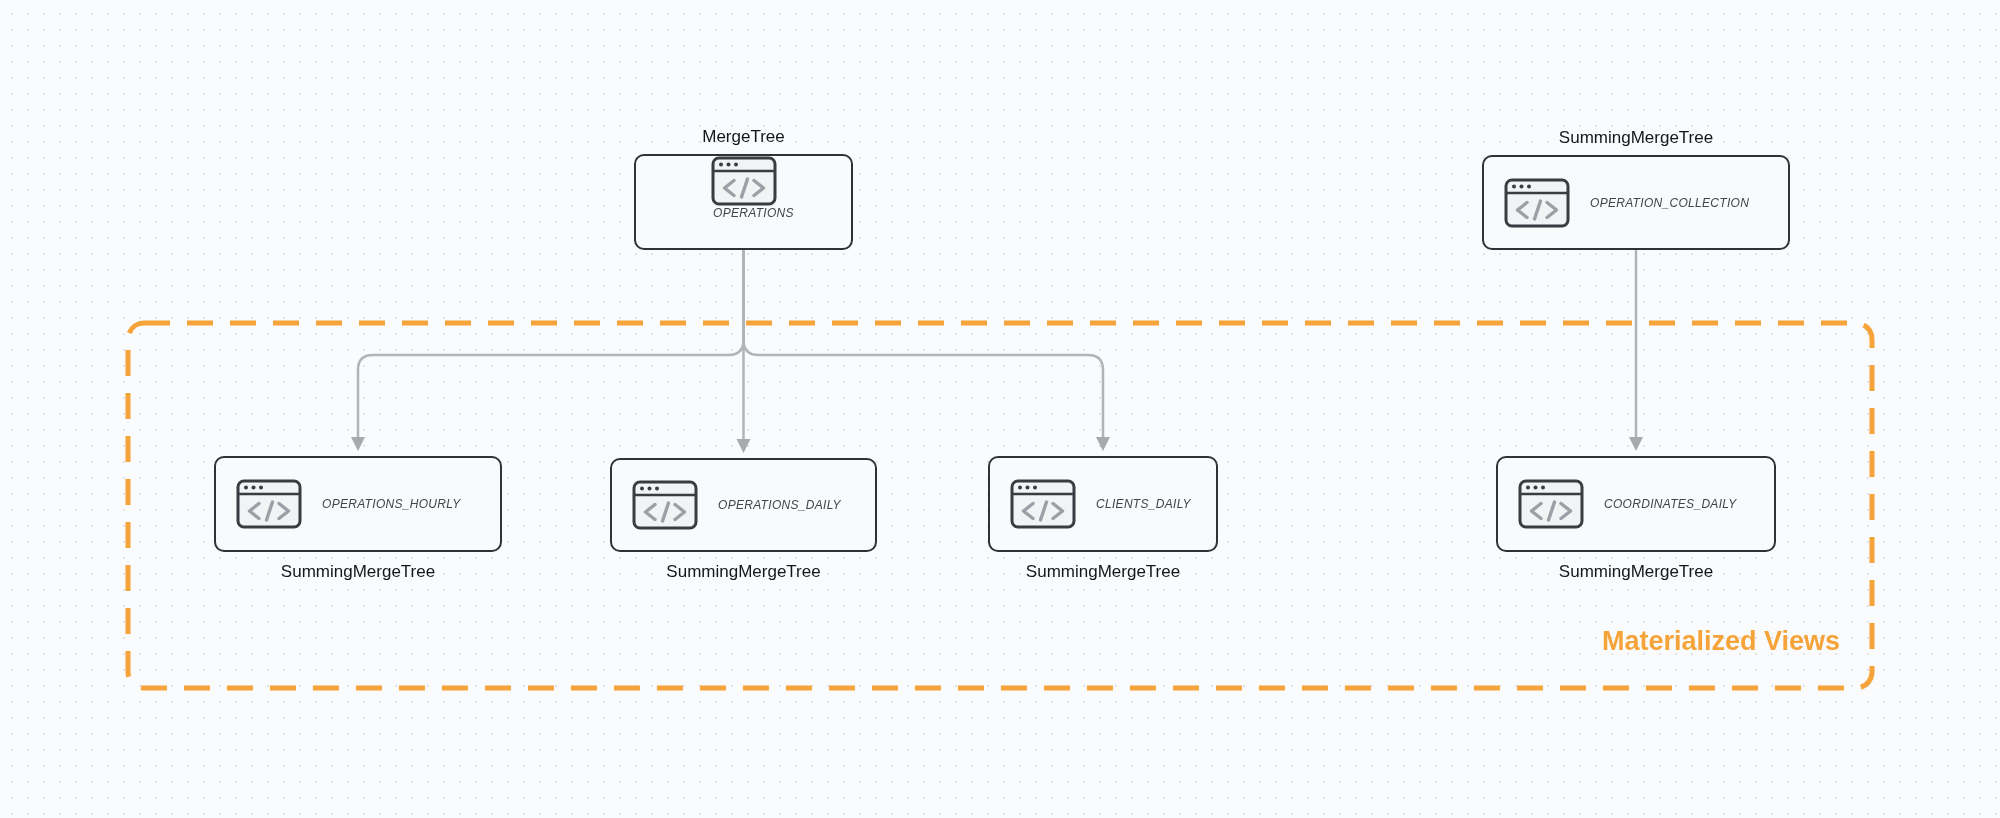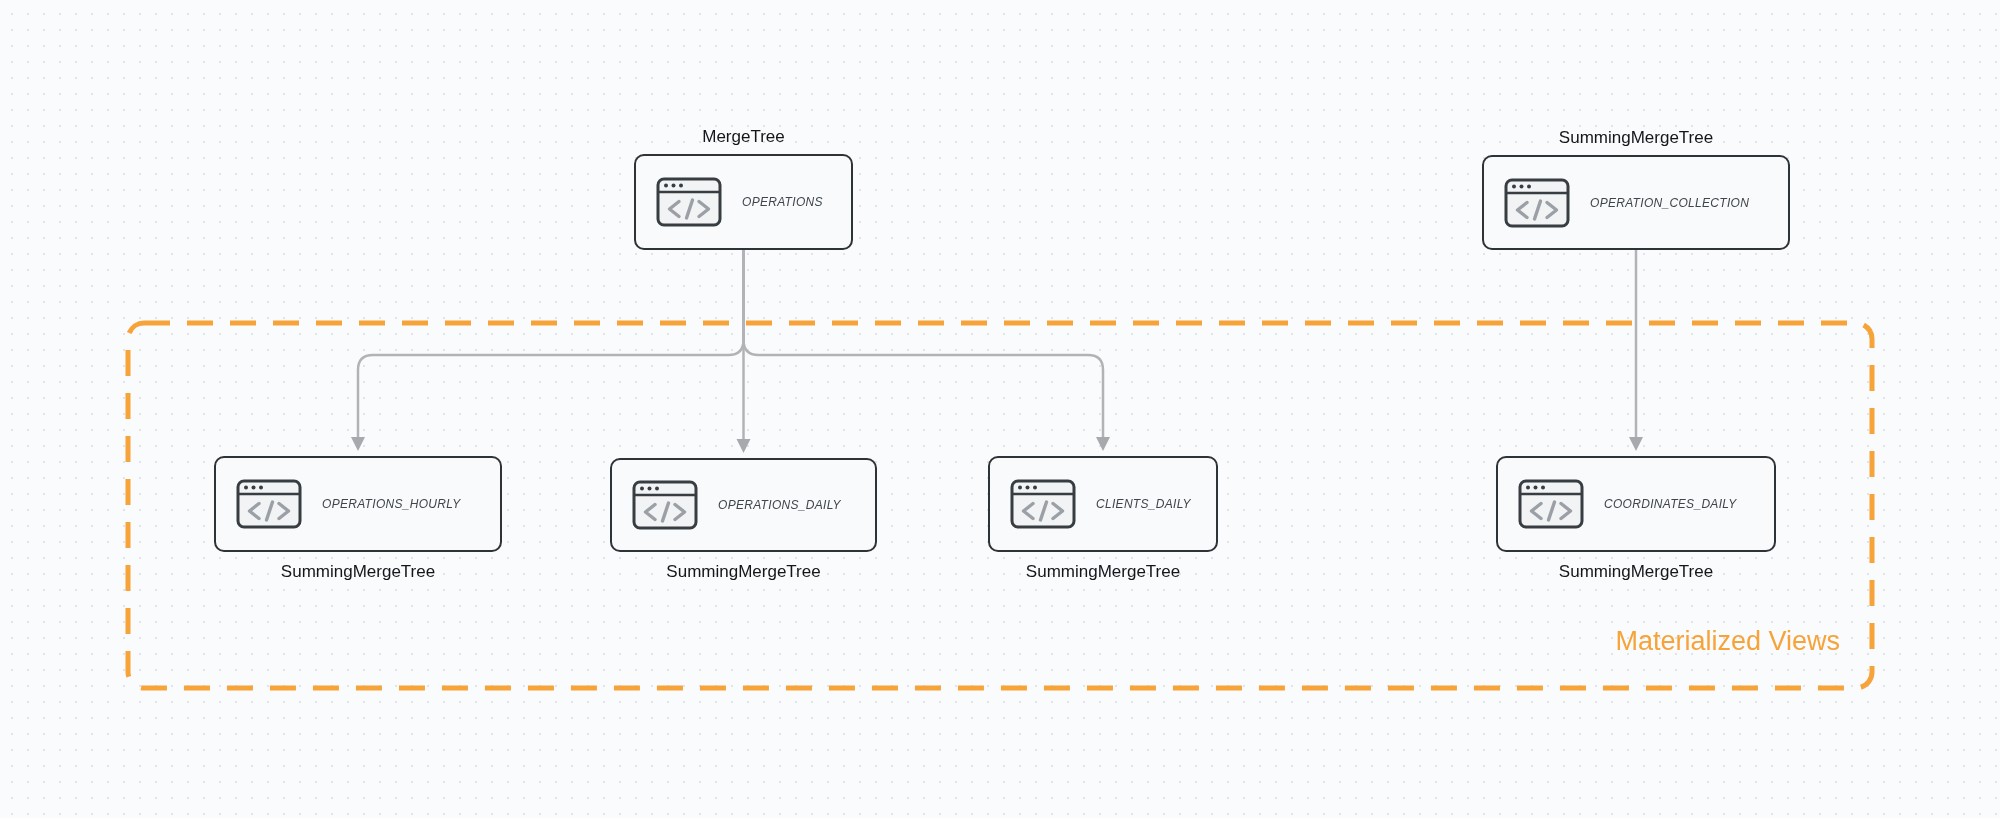--- a/index.html
+++ b/index.html
@@ -52,21 +52,21 @@
     transform: translateX(-50%);
     font-size: 17px;
     color: #14161a;
     white-space: nowrap;
   }
   .engine-above { bottom: calc(100% + 9px); }
   .engine-below { top: calc(100% + 12px); }
   .group-label {
     position: absolute;
     font-size: 27px;
-    font-weight: 400;
+    font-weight: 700;
     color: #f6a33a;
     white-space: nowrap;
     transform: translate(-100%, -50%);
   }
 </style>
 </head>
 <body>
 
 <div id="canvas">
   <svg id="edge-layer">
@@ -74,21 +74,21 @@
       <path d="M 743.5 250 L 743.5 340 Q 743.5 355 728.5 355 L 373 355 Q 358 355 358 370 L 358 438" fill="none" stroke="#b2b3b6" stroke-width="2.5"></path>
       <polygon points="351,437 365,437 358,451" fill="#a8a9ac"></polygon>
       <path d="M 743.5 250 L 743.5 440" fill="none" stroke="#b2b3b6" stroke-width="2.5"></path>
       <polygon points="736.5,439 750.5,439 743.5,453" fill="#a8a9ac"></polygon>
       <path d="M 743.5 250 L 743.5 340 Q 743.5 355 758.5 355 L 1088 355 Q 1103 355 1103 370 L 1103 438" fill="none" stroke="#b2b3b6" stroke-width="2.5"></path>
       <polygon points="1096,437 1110,437 1103,451" fill="#a8a9ac"></polygon>
       <path d="M 1636 250 L 1636 438" fill="none" stroke="#b2b3b6" stroke-width="2.5"></path>
       <polygon points="1629,437 1643,437 1636,451" fill="#a8a9ac"></polygon>
     </svg>
   <div class="group-label" style="left: 1840px; top: 641px;">Materialized Views</div>
-<div class="node" style="left: 634px; top: 154px; width: 219px; height: 96px;">
+<div class="node" style="left: 634px; top: 154px; width: 219px; height: 96px; flex-direction: column;">
     <div class="engine-label engine-above">MergeTree</div>
     <svg class="node-icon" width="66" height="50" viewBox="0 0 66 50">
       <rect x="2" y="2" width="62" height="46" rx="6" fill="#f1f3f4" stroke="#383d42" stroke-width="3"></rect>
       <line x1="2.5" y1="15" x2="63.5" y2="15" stroke="#383d42" stroke-width="2.6"></line>
       <circle cx="10" cy="8.5" r="2" fill="#383d42"></circle>
       <circle cx="17.5" cy="8.5" r="2" fill="#383d42"></circle>
       <circle cx="25" cy="8.5" r="2" fill="#383d42"></circle>
       <g stroke="#9aa0a5" stroke-width="3.4" fill="none" stroke-linecap="round" stroke-linejoin="round">
         <path d="M 23 24.5 L 13.5 32 L 23 39.5"></path>
         <line x1="36.5" y1="23" x2="30.5" y2="41"></line>

